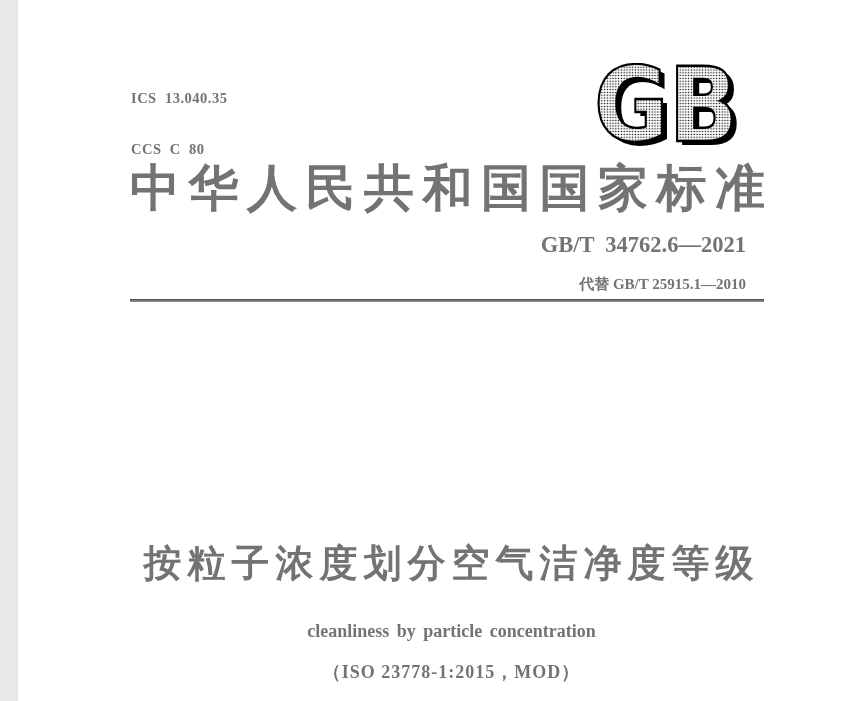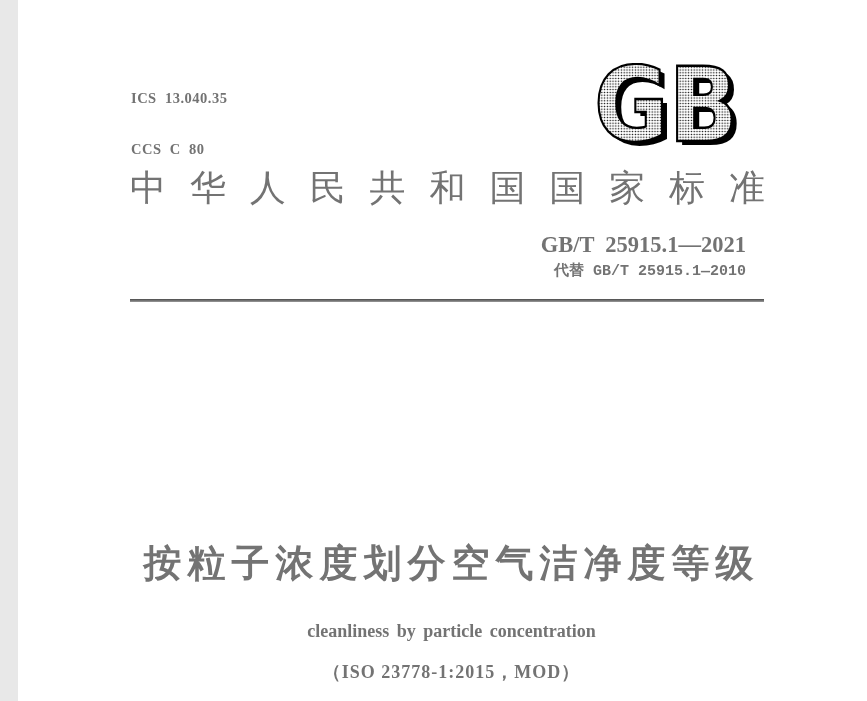--- a/index.html
+++ b/index.html
@@ -39,43 +39,43 @@
     font-weight: bold;
   }
 
   .std-name {
     position: absolute;
     left: 112px;
     top: 164px;
     width: 635px;
     margin: 0;
     font-family: "Liberation Serif", serif;
-    font-weight: normal;
-    font-size: 36px;
+    font-weight: bold;
+    font-size: 50px;
     line-height: 48px;
     text-align: justify;
     text-align-last: justify;
     white-space: nowrap0;
   }
 
   .std-code {
     position: absolute;
     right: 139px;
     top: 232px;
     font-family: "Liberation Serif", serif;
     font-weight: bold;
     font-size: 22.5px;
     white-space: pre;
   }
 
   .replaces {
     position: absolute;
     right: 139px;
-    top: 261px;
-    font-family: Liberation Mono, monospace;
+    top: 275px;
+    font-family: Liberation Serif, serif;
     font-weight: bold;
     font-size: 15px;
     white-space: pre;
   }
 
   .rule {
     position: absolute;
     left: 112px;
     top: 299px;
     width: 634px;
@@ -142,21 +142,21 @@
           <circle cx="1.4" cy="1.4" r="0.75" fill="#000000"></circle>
         </pattern>
       </defs>
       <text x="7" y="82" font-size="104" textLength="144" lengthAdjust="spacingAndGlyphs" fill="#000000">GB</text>
       <text x="2" y="78" font-size="104" textLength="144" lengthAdjust="spacingAndGlyphs" fill="url(#dotp)" stroke="#000000" stroke-width="2.4">GB</text>
     </svg>
   </div>
 
   <h1 class="std-name">中华人民共和国国家标准</h1>
 
-  <div class="std-code">GB/T  25915.1—2021</div>
+  <div class="std-code">GB/T  34762.6—2021</div>
 
   <div class="replaces">代替 GB/T 25915.1—2010</div>
 
   <div class="rule"></div>
 
   <div class="title-cn">
     <div>按粒子浓度划分空气洁净度等级</div>
   </div>
 
   <div class="title-en">

